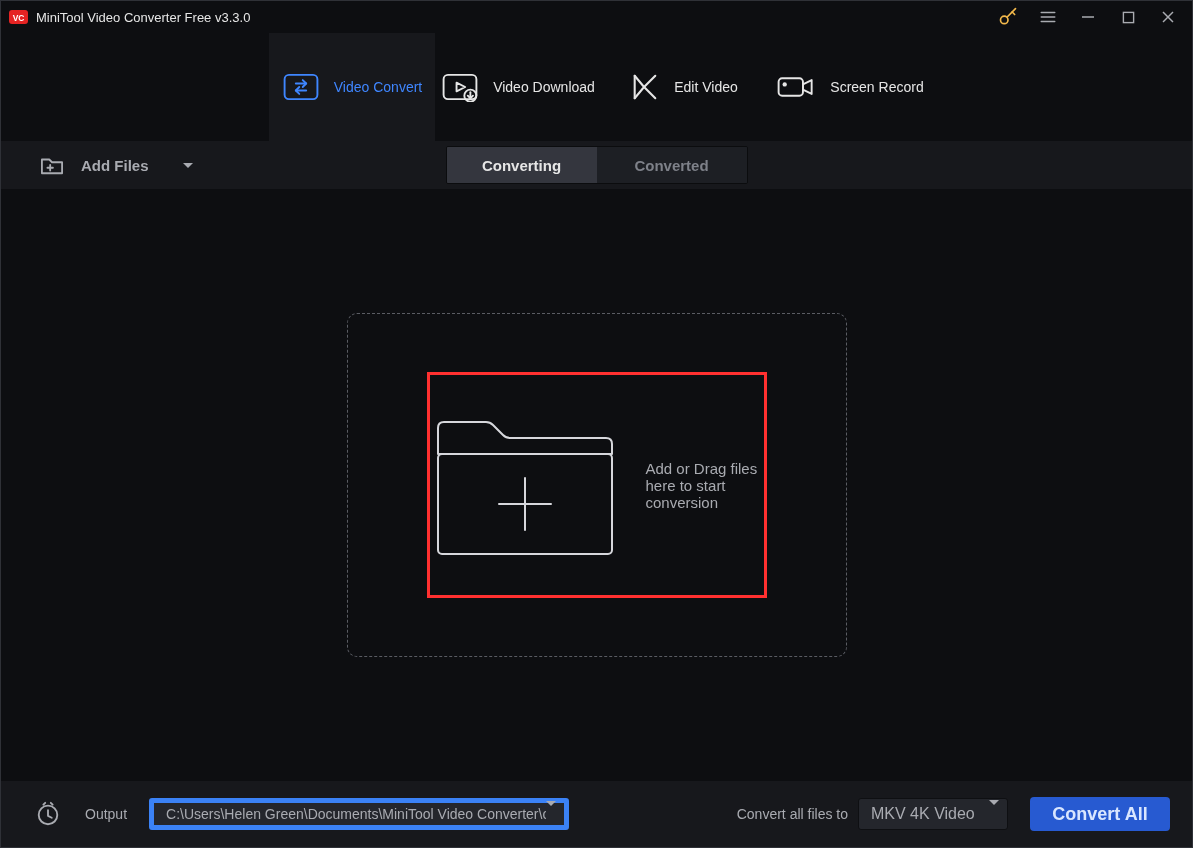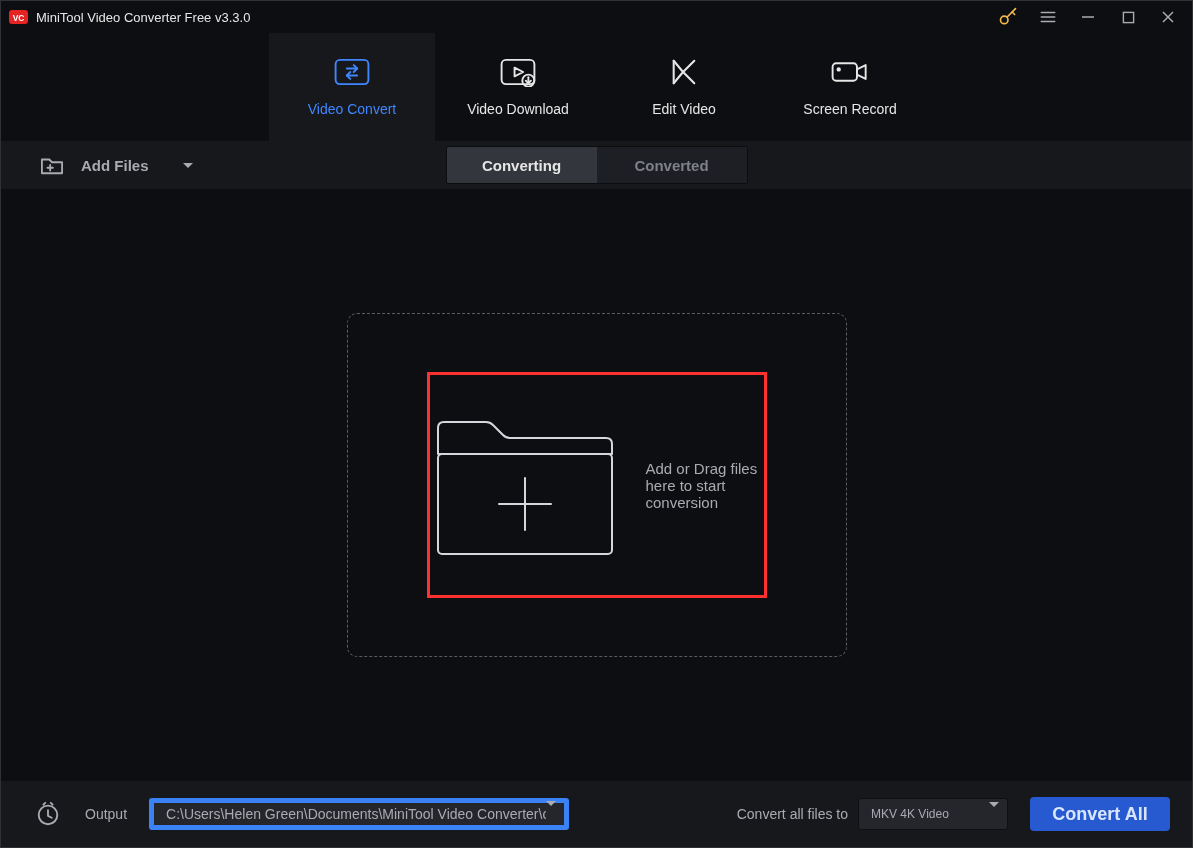--- a/index.html
+++ b/index.html
@@ -53,21 +53,21 @@
   }
   .ctl svg{display:block}
   .ctl.key svg{color:var(--green);}
 
   
   .mainnav{
     height:108px;display:flex;background:var(--bg);
     padding-left:268px;
   }
   .nav-tab{
-    width:166px;display:flex;flex-direction:column;align-items:center;justify-content:center;
+    width:166px;display:flex;flex-direction:row;align-items:center;justify-content:center;
     gap:14px;color:var(--text);cursor:pointer;
     font-size:14px;
   }
   .nav-tab .nav-icon{height:30px;display:flex;align-items:center;justify-content:center;color:var(--text);}
   .nav-tab.active{background:var(--panel);color:var(--accent-2);}
   .nav-tab.active .nav-icon{color:var(--accent-2);}
   .nav-tab .nav-label{font-size:14px;}
 
   
   .toolrow{
@@ -124,21 +124,21 @@
   .out-path{
     width:420px;height:32px;background:var(--panel-3);border:5px solid #3b82f6;border-radius:3px;
     display:flex;align-items:center;padding:0 8px 0 12px;color:var(--text-dim);font-size:14px;
     cursor:pointer;
   }
   .out-path-text{flex:1 1 auto;overflow:hidden;text-overflow:clip;white-space:nowrap;}
   .bottom-spacer{flex:1 1 auto;}
   .convert-to{color:var(--text-dim);font-size:14px;margin-right:10px;}
   .fmt-select{
     width:150px;height:32px;background:var(--panel-3);border:1px solid #0e0f12;border-radius:3px;
-    display:flex;align-items:center;padding:0 8px 0 12px;color:var(--text-dim);font-size:12px;
+    display:flex;align-items:center;padding:0 8px 0 12px;color:var(--text-dim);font-size:16px;
     cursor:pointer;margin-right:22px;
   }
   .fmt-text{flex:1 1 auto;}
   .convert-all{
     width:140px;height:34px;background:var(--primary-btn);border-radius:4px;
     display:flex;align-items:center;justify-content:center;color:var(--primary-btn-text);
     font-size:18px;font-weight:600;cursor:pointer;
   }
 
   .tri-down{width:0;height:0;border-left:5px solid transparent;border-right:5px solid transparent;border-top:5px solid currentColor;}

